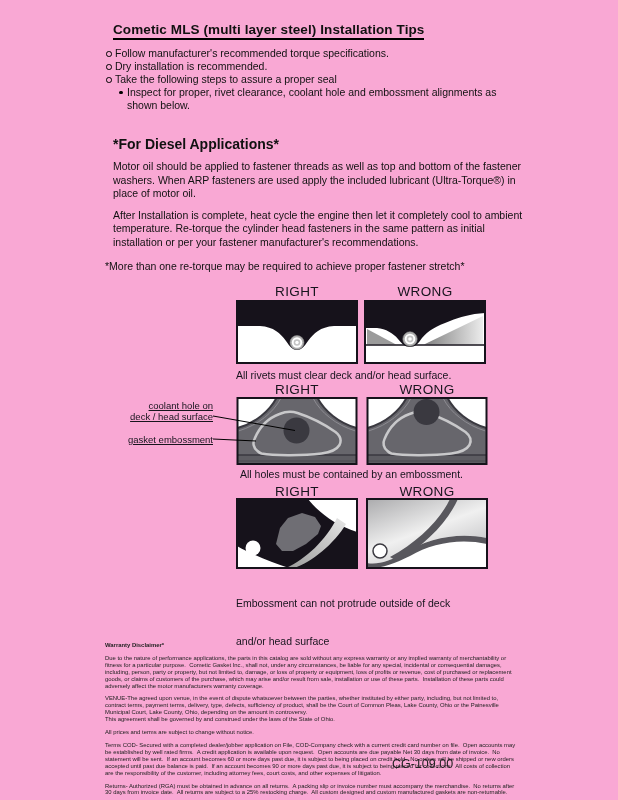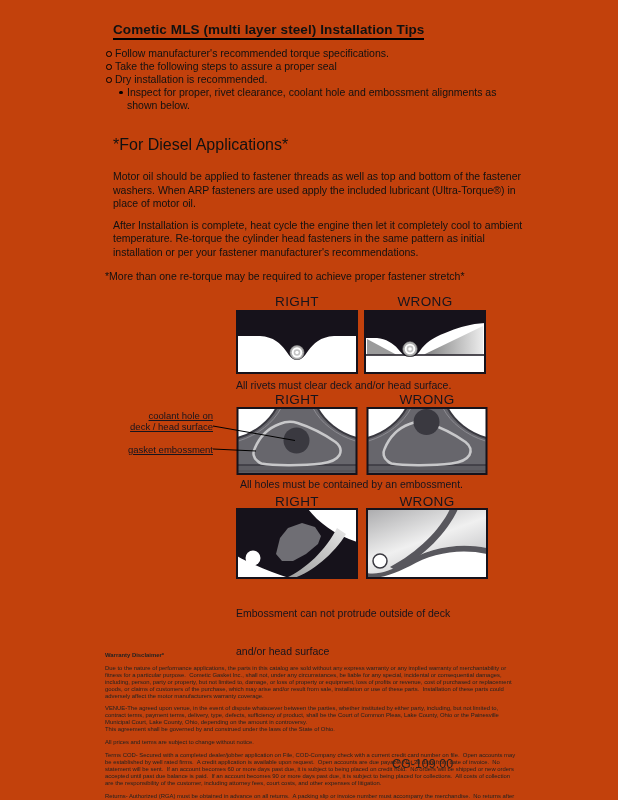--- a/index.html
+++ b/index.html
@@ -1,17 +1,17 @@
 <!DOCTYPE html>
 <html style="--ink: #111111; --diagram-black: #16121b; --gasket-gray: #67666c; --coolant-hole-gray: #3a3940; --embossment-light: #c8c8ca;"><head>
 <meta charset="utf-8">
 <style>
   html,body { margin:0; padding:0; background:#ffffff; }
   .page {
-    position:relative; width:618px; height:800px; background:#c2410c;
+    position:relative; width:618px; height:800px; background:#f9a8d4;
     font-family:"Liberation Sans", sans-serif; color:#111;
     overflow:hidden;
   }
   .content { position:absolute; left:105px; top:20px; width:424px; }
 
   .title {
     display:inline-block; margin-left:8px; font-size:13.5px; font-weight:bold;
     border-bottom:2px solid #000; padding-bottom:1px; letter-spacing:0.1px;
     white-space:pre-wrap;
   }
@@ -21,21 +21,21 @@
   .bullet::before {
     content:""; position:absolute; left:1px; top:4px; width:3.5px; height:3.5px;
     border:1px solid #000; border-radius:50%;
   }
   .sub-bullet { position:relative; padding-left:22px; white-space:pre-wrap; }
   .sub-bullet::before {
     content:""; position:absolute; left:14px; top:4.5px; width:3.5px; height:3.5px;
     background:#000; border-radius:50%;
   }
 
-  .diesel-heading { margin:24px 0 16px 8px; font-size:16px; font-weight:normal; }
+  .diesel-heading { margin:24px 0 8px 8px; font-size:14px; font-weight:bold; }
   .para { margin:8px 4px 0 8px; font-size:10.5px; line-height:13.5px; white-space:pre-wrap; }
   .note { margin:11px 0 0 0; font-size:10.5px; white-space:pre-wrap; }
 
   .diagrams { position:relative; margin-top:12px; height:322px; }
   .dlabel {
     position:absolute; width:122px; text-align:center;
     font-size:13.5px; color:#17141d; letter-spacing:0.4px;
   }
   .dbox { position:absolute; width:122px; }
   .caption { position:absolute; font-size:10.5px; line-height:12.5px; color:#17141d; white-space:pre-wrap; }
@@ -55,22 +55,22 @@
 </head>
 <body>
 
 <div class="page">
   <div class="content">
 
     <div class="title">Cometic MLS (multi layer steel) Installation Tips</div>
 
     <div class="tips">
       <div class="bullet">Follow manufacturer's recommended torque specifications.</div>
+      <div class="bullet">Dry installation is recommended.</div>
       <div class="bullet">Take the following steps to assure a proper seal</div>
-      <div class="bullet">Dry installation is recommended.</div>
       <div class="sub-bullet">Inspect for proper, rivet clearance, coolant hole and embossment alignments as shown below.</div>
     </div>
 
     <div class="diesel-heading">*For Diesel Applications*</div>
     <div class="para">Motor oil should be applied to fastener threads as well as top and bottom of the fastener washers. When ARP fasteners are used apply the included lubricant (Ultra-Torque®) in place of motor oil.</div>
     <div class="para">After Installation is complete, heat cycle the engine then let it completely cool to ambient temperature. Re-torque the cylinder head fasteners in the same pattern as initial installation or per your fastener manufacturer's recommendations.</div>
     <div class="note">*More than one re-torque may be required to achieve proper fastener stretch*</div>
 
     <div class="diagrams">
 

